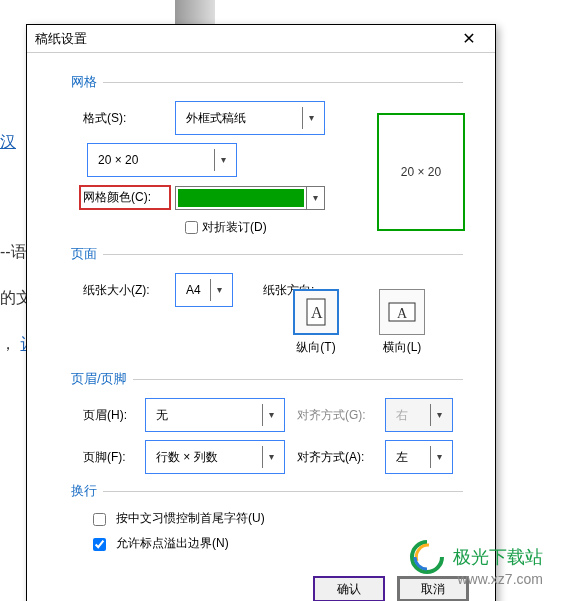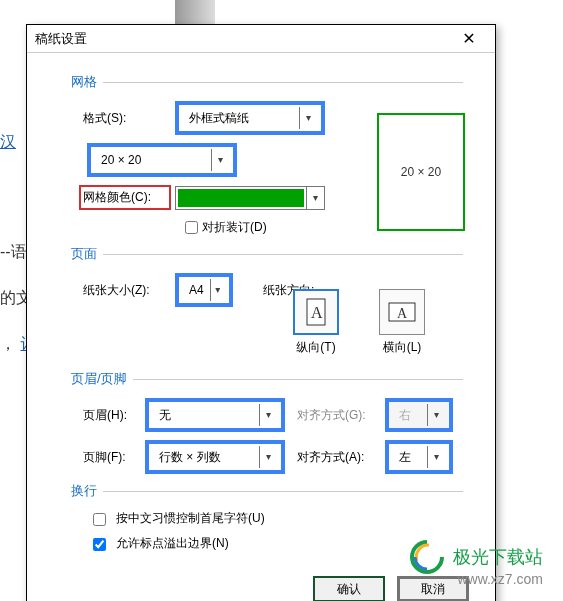--- a/index.html
+++ b/index.html
@@ -70,21 +70,21 @@
   }
   .st-grid::after { width: 360px; }
   .st-page::after { width: 360px; }
   .st-hf::after { width: 330px; }
   .st-wrap::after { width: 360px; }
   .row { display: flex; align-items: center; margin-bottom: 8px; }
   .label { width: 92px; }
   .redbox { border: 2px solid #d03030; padding: 2px 2px; margin-left: -4px; }
   select, .combo {
     height: 34px;
-    border: 4px solid #3b82f6;
+    border: 1px solid #3b82f6;
     background: #fff;
     font-size: 12px;
     font-family: inherit;
     padding: 12px 4px;
   }
   .colorcombo {
     height: 24px;
     border: 1px solid #767676;
     background: #fff;
     display: flex;
@@ -148,21 +148,21 @@
   }
   .btn {
     width: 72px;
     height: 26px;
     border: 3px solid #737373;
     background: #f0f0f0;
     font-size: 12px;
     font-family: inherit;
     cursor: pointer;
   }
-  .btn.primary { border: 2px solid #14532d; }
+  .btn.primary { border: 2px solid #4c1d95; }
   .linebreak-cb { margin-left: 6px; display:flex; align-items:flex-start; margin-bottom:6px;gap:6px;}
   .linebreak-cb input { margin-right: 4px; }
   .watermark {
     position: absolute;
     right: 20px;
     bottom: 26px;
     display: flex;
     align-items: center;
     font-size: 18px;
     color: #1a9e4a;

